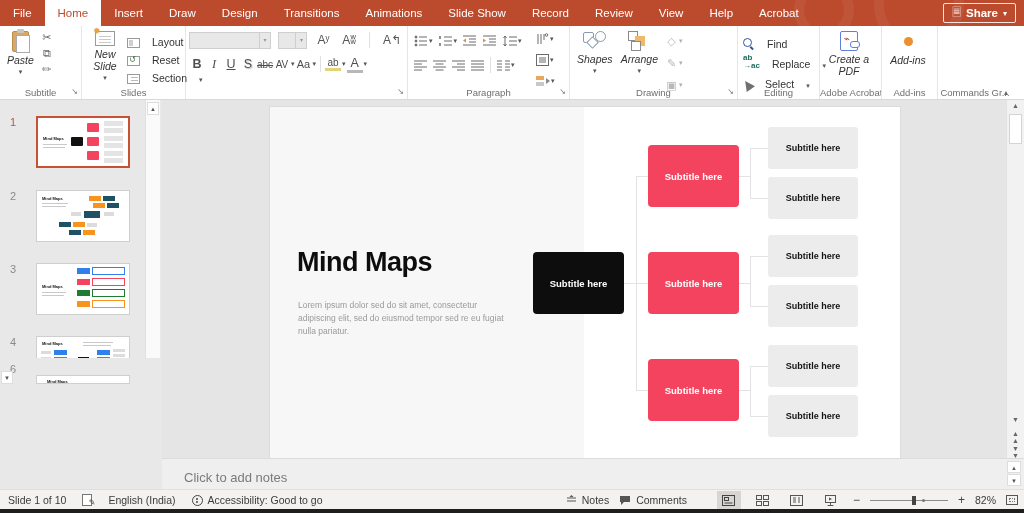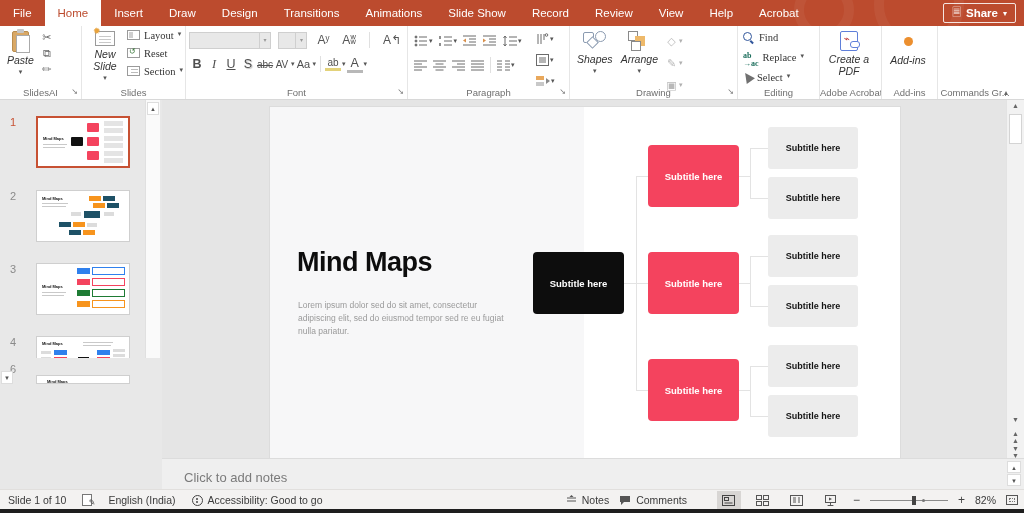--- a/index.html
+++ b/index.html
@@ -26,21 +26,21 @@
   
   .ribbon { position:absolute; left:0; top:26px; width:1024px; height:74px; background:#fff;
     border-bottom:1px solid #d8d8d8; display:flex; }
   .rgroup { position:relative; border-right:1px solid #e6e6e6; padding:4px 3px 13px 3px; display:flex; align-items:flex-start; }
   .glabel { position:absolute; bottom:1px; left:0; right:0; text-align:center; font-size:9.5px; color:#6f6f6f; white-space:nowrap; overflow:hidden; }
   .launcher { position:absolute; right:2px; bottom:2px; width:10px; height:10px; font-size:8px; color:#777; line-height:10px; text-align:center; border-left:1px solid transparent; }
   .bigbtn { display:flex; flex-direction:column; align-items:center; font-size:10.5px; color:#333;
     padding:1px 4px; gap:2px; text-align:center; line-height:1.15; height:58px; justify-content:flex-start;font-style:italic; }
   .bigbtn .caret { font-size:7px; color:#555; }
   .dim { color:#b0b0b0 !important; }
-  .smallrow { display:flex; align-items:flex-start; gap:4px; font-size:10.5px; color:#333; height:18px; padding:0 2px;font-family:Liberation Serif, serif; }
+  .smallrow { display:flex; align-items:flex-end; gap:12px; font-size:10.5px; color:#333; height:18px; padding:0 2px; }
   .col { display:flex; flex-direction:column; justify-content:flex-start; }
   .caret { font-size:7px; color:#555; }
 
   
   .paste-ic { width:17px; height:21px; background:#d9a866; border:1px solid #b98d4f; border-radius:2px; position:relative; }
   .paste-ic:before { content:""; position:absolute; left:3px; top:3px; width:12px; height:16px; background:#fff; border:1px solid #aaa; }
   .paste-ic:after { content:""; position:absolute; left:4px; top:-3px; width:7px; height:4px; background:#c6c6c6; border-radius:1px; }
   .mini-ic { width:14px; height:14px; font-size:11px; color:#666; text-align:center; line-height:14px; }
 
   
@@ -193,21 +193,21 @@
       <div class="bigbtn">
         <span class="paste-ic"></span>
         <span>Paste</span>
         <span class="caret">▾</span>
       </div>
       <div class="col" style="margin-left:2px; gap:2px;">
         <span class="mini-ic">✂</span>
         <span class="mini-ic">⧉</span>
         <span class="mini-ic">✏</span>
       </div>
-      <div class="glabel">SlidesAI</div>
+      <div class="glabel">Subtitle</div>
       <div class="launcher">↘</div>
     </div>
 
     <div class="rgroup" style="width:104px">
       <div class="bigbtn" style="width:42px">
         <span class="newslide-ic"></span>
         <span style="width:32px">New Slide</span>
         <span class="caret">▾</span>
       </div>
       <div class="col">
@@ -253,21 +253,20 @@
           <span class="caret">▾</span>
           <span class="fl" style="font-size:11px">Aa</span>
           <span class="caret">▾</span>
           <span class="vdiv"></span>
           <span class="fl" style="font-size:10px; border-bottom:3px solid #e3d27a">ab</span>
           <span class="caret">▾</span>
           <span class="fl" style="border-bottom:3px solid #b8b8b8">A</span>
           <span class="caret">▾</span>
         </div>
       </div>
-      <div class="glabel">Font</div>
       <div class="launcher">↘</div>
     </div>
 
     <div class="rgroup" style="width:162px">
       <div class="col" style="width:118px">
         <div style="display:flex; align-items:center; height:22px;">
           <span class="pbtn">
             <svg class="lic" width="14" height="12">
                 <g stroke="#6b6b6b">
                   <circle cx="2" cy="2" r="1" fill="#6b6b6b"></circle>

